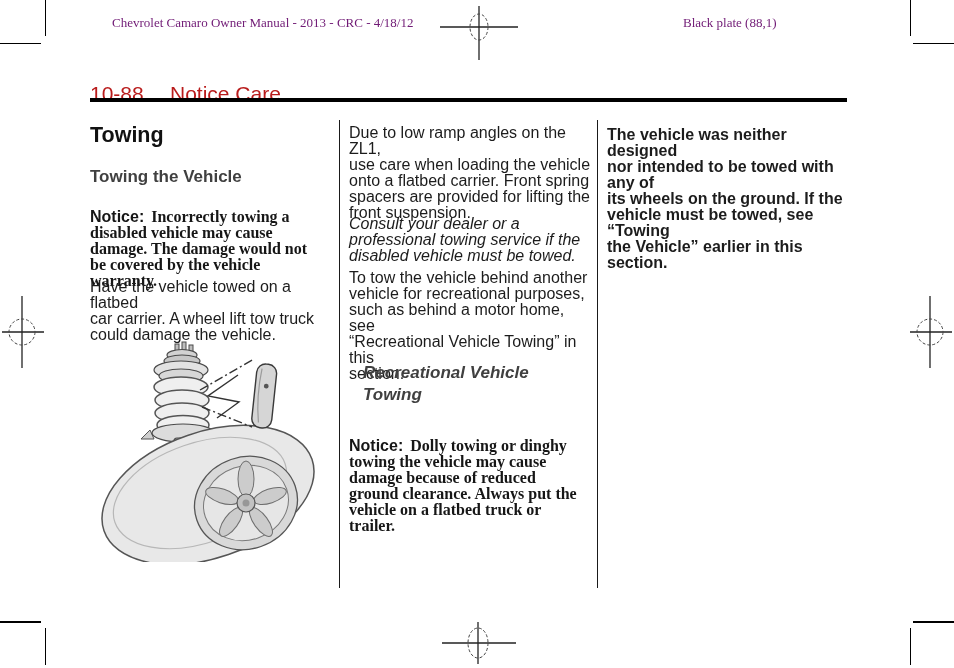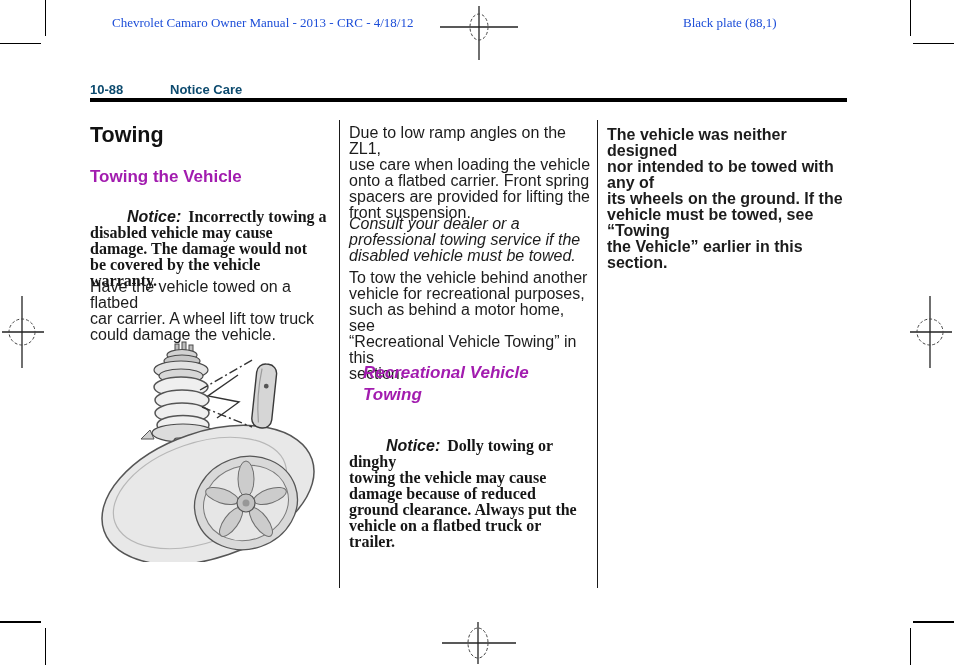--- a/index.html
+++ b/index.html
@@ -4,40 +4,40 @@
 <style>
   html,body { margin:0; padding:0; }
   body {
     width:954px; height:668px; position:relative; overflow:hidden;
     background:#ffffff; color:#1a1a1a;
     font-family:"Liberation Sans", sans-serif;
   }
   .mark-line { position:absolute; background:#000; }
   .annot {
     position:absolute; font-family:"Liberation Serif", serif;
-    font-size:13px; color:#1d4ed8; white-space:nowrap;
+    font-size:13px; color:#701a75; white-space:nowrap;
   }
   .page-num, .section-title {
-    position:absolute; font-weight:bold; font-size:13px; color:#0c4a6e; white-space:nowrap;
+    position:absolute; font-weight:normal; font-size:21px; color:#b91c1c; white-space:nowrap;
   }
   .header-rule { position:absolute; background:#000; }
   .col-divider { position:absolute; width:1px; background:#1a1a1a; }
   h1.doc-h1 {
     position:absolute; margin:0; font-size:21.5px; font-weight:bold; color:#111; white-space:nowrap;
   }
   h2.doc-h2 {
-    position:absolute; margin:0; font-size:17px; font-weight:bold; color:#a21caf;
+    position:absolute; margin:0; font-size:17px; font-weight:bold; color:#404040;
     line-height:22px; white-space:pre-line;
   }
   p.col-para {
     position:absolute; margin:0; font-size:16px; line-height:16px;
     color:#1c1c1c; white-space:pre-line;
   }
   p.notice { font-weight:bold; color:#161616; }
-  .notice-label { font-style:italic; font-weight:bold; margin-right:7px;margin-left:37px; }
+  .notice-label { font-weight:bold; margin-right:7px; }
   .lines { white-space:pre-line;font-family:Liberation Serif, serif; }
   svg.reg-mark, svg.illus { position:absolute; display:block; }
 </style>
 </head>
 <body>
 
 <div class="mark-line" style="left:44.5px; top:0; width:1.5px; height:36px;"></div>
 <div class="mark-line" style="left:0; top:42.5px; width:41px; height:1.5px;"></div>
 <div class="mark-line" style="left:909.5px; top:0; width:1.5px; height:36px;"></div>
 <div class="mark-line" style="left:913px; top:42.5px; width:41px; height:1.5px;"></div>

